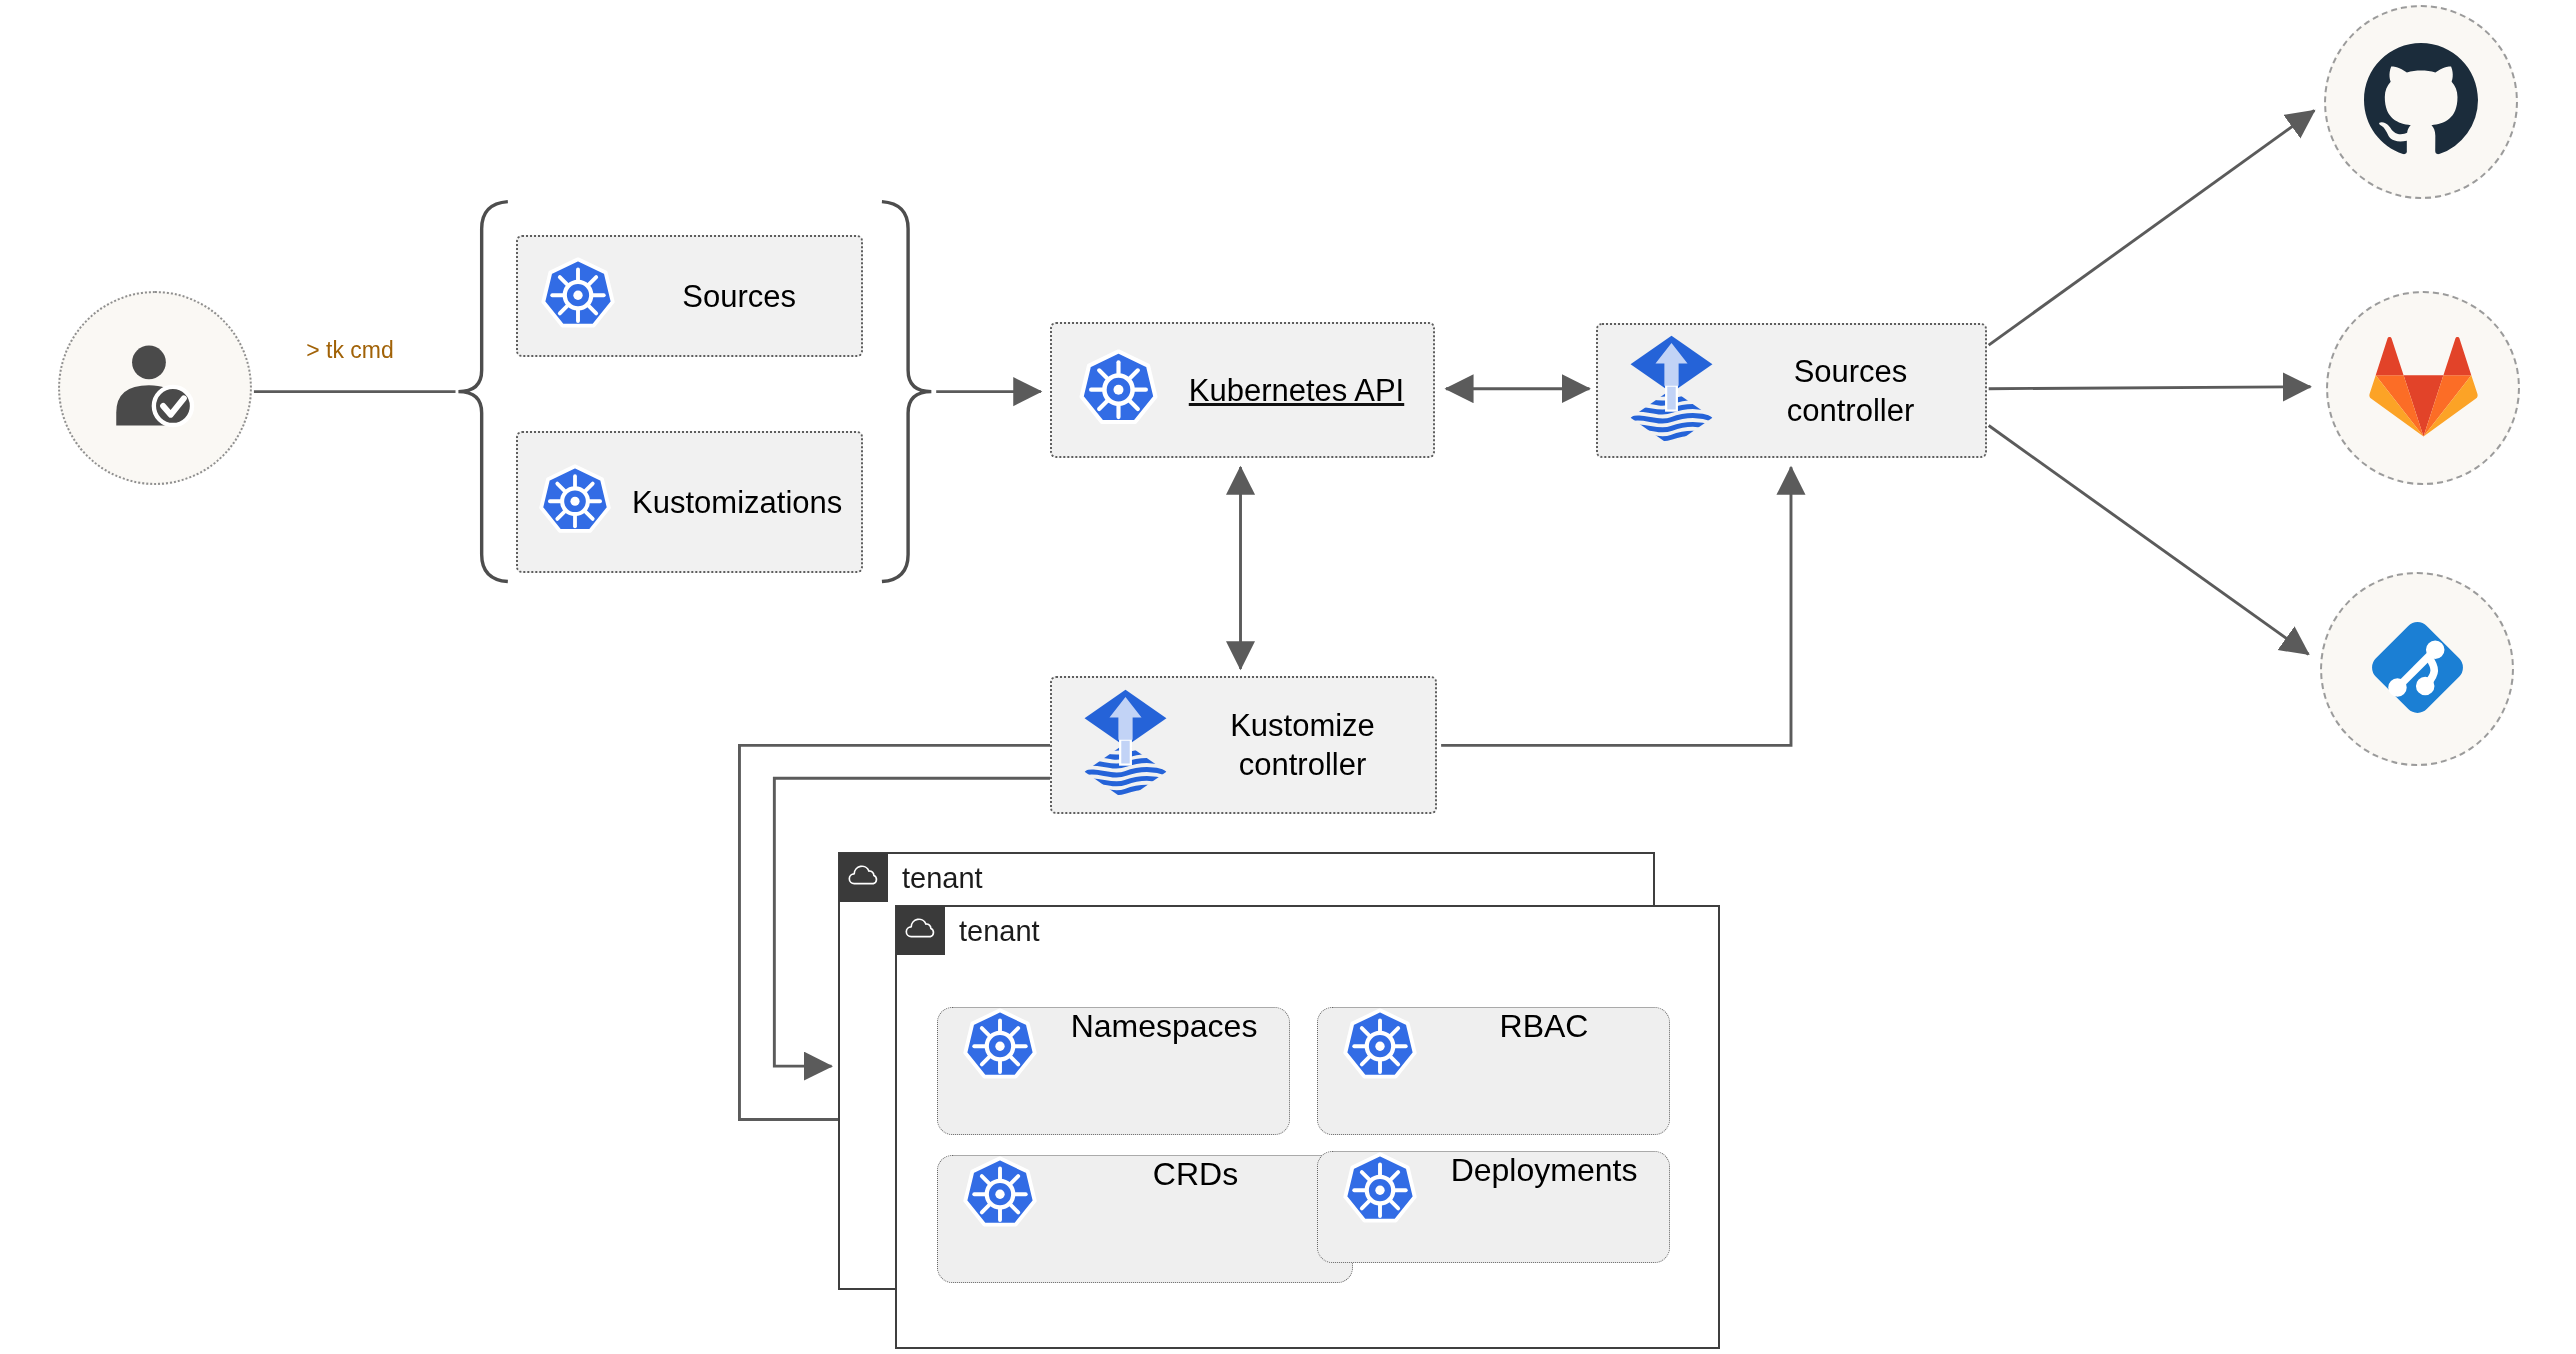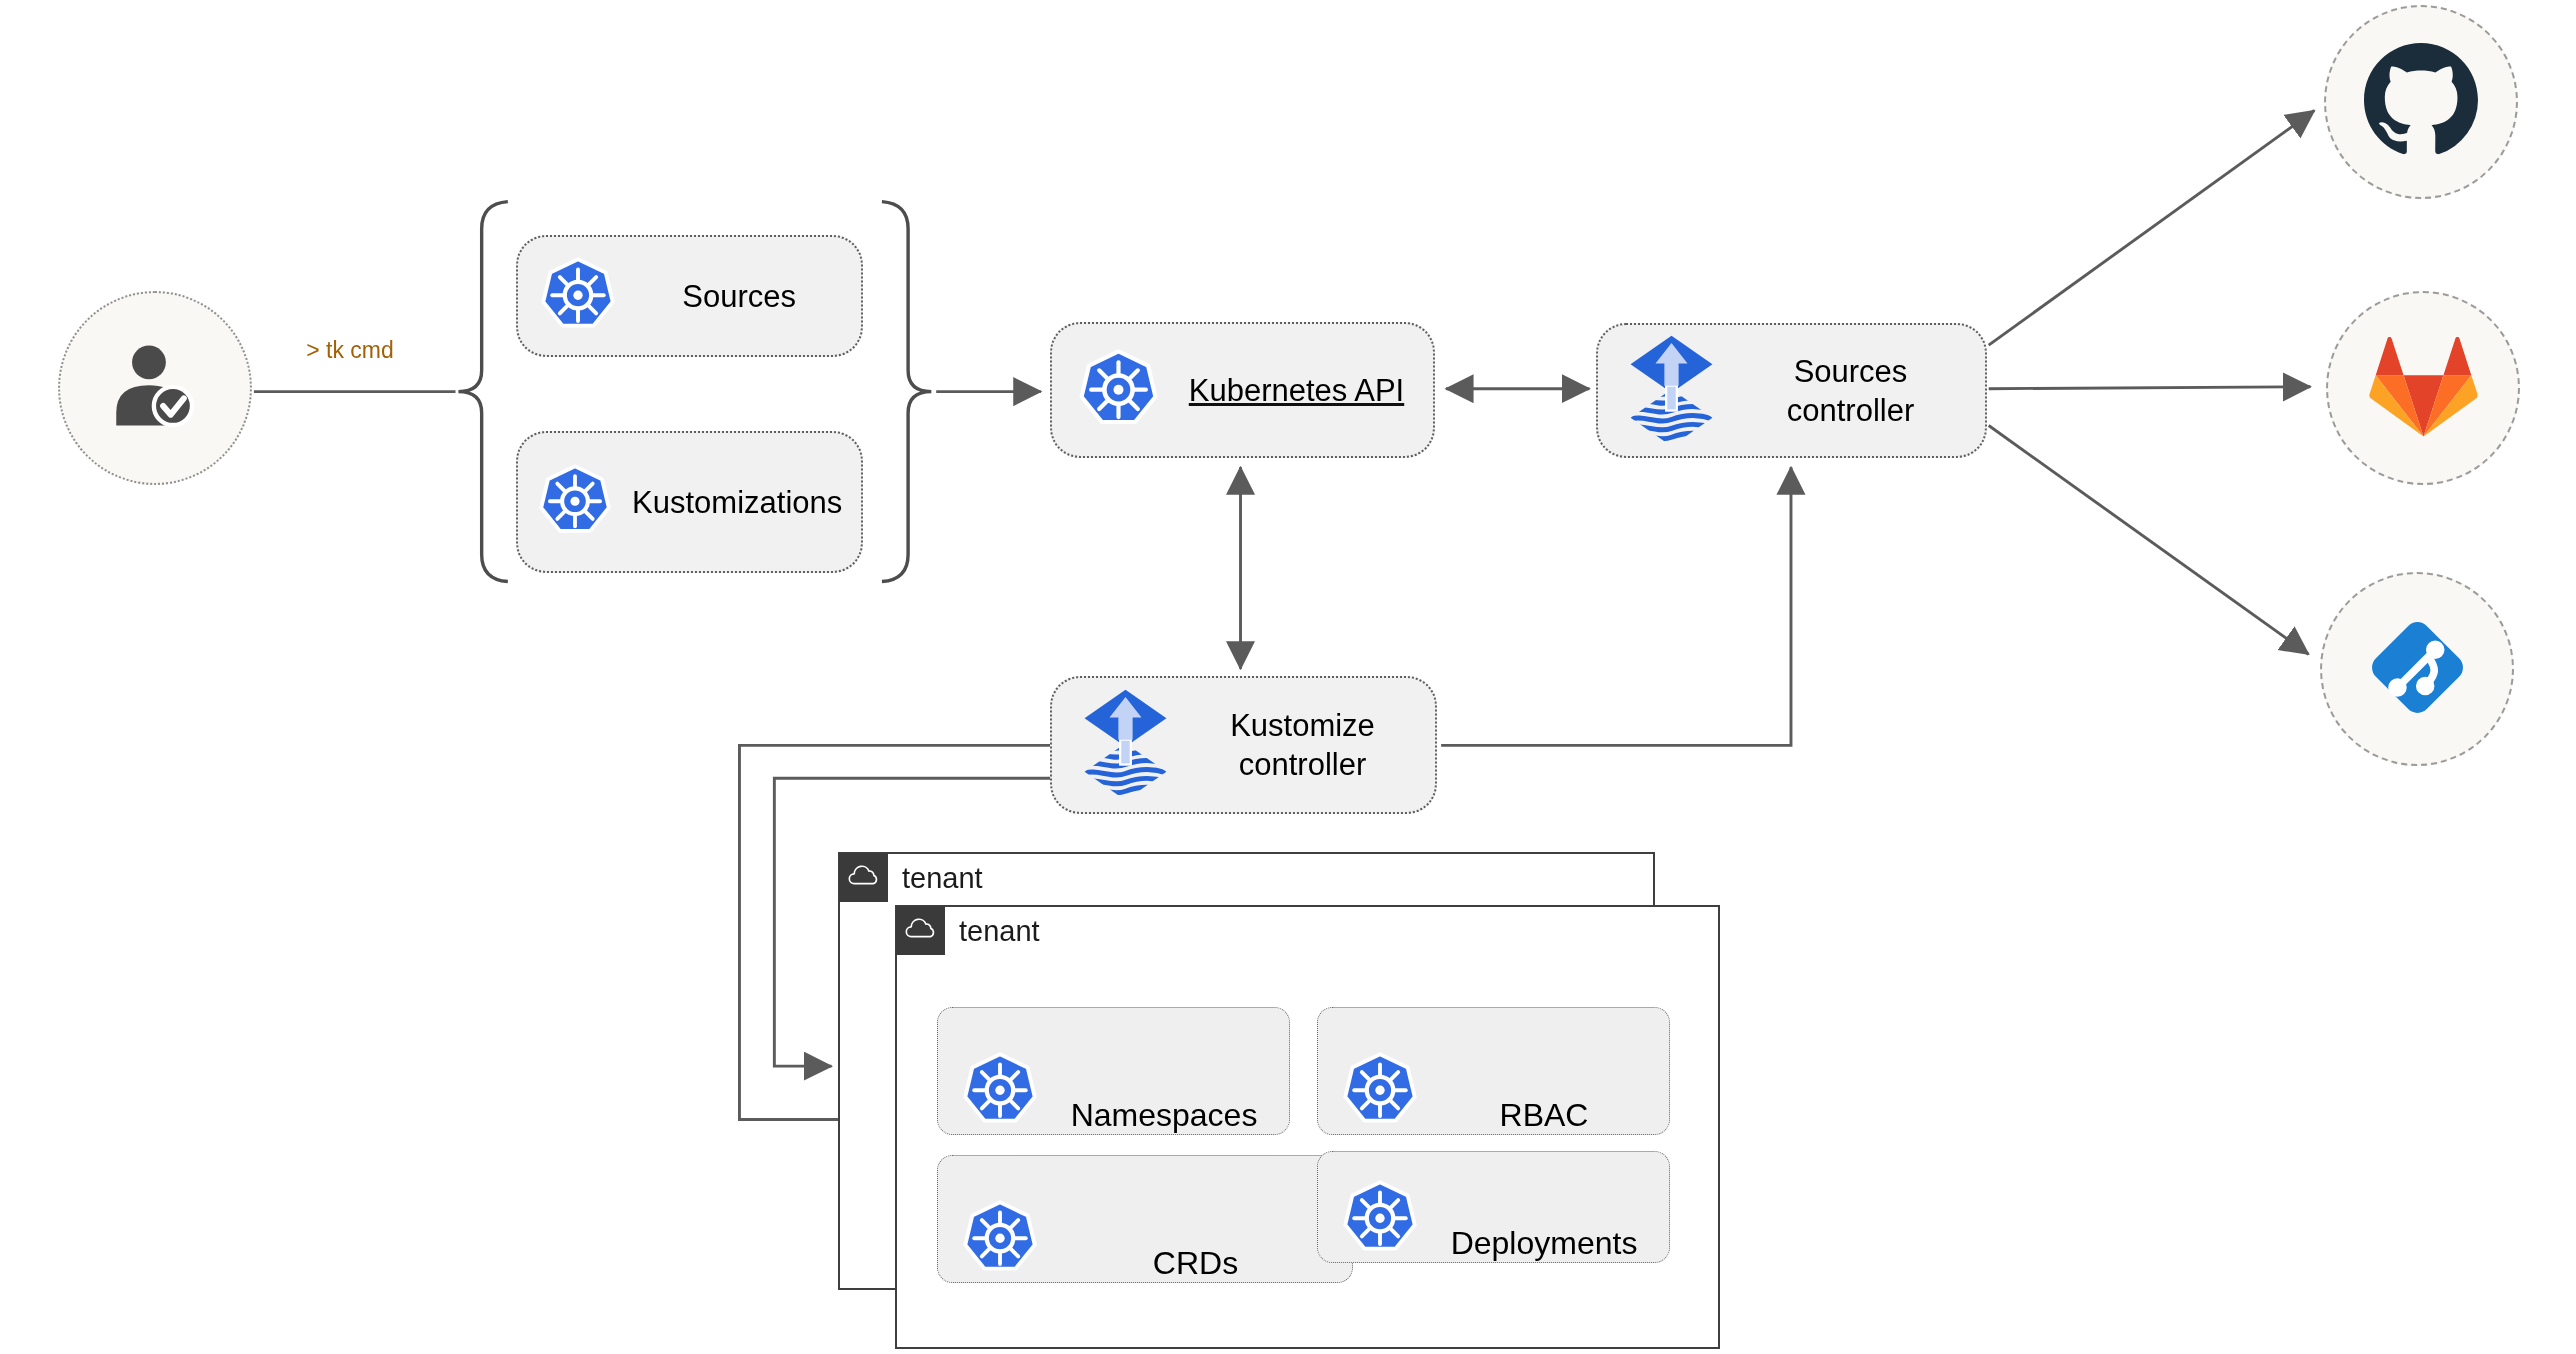--- a/index.html
+++ b/index.html
@@ -9,21 +9,21 @@
   }
   svg.connectors{position:absolute;left:0;top:0;width:2576px;height:1355px;pointer-events:none;z-index:1;}
   .conn{stroke:var(--arrow-gray,#5b5b5b);stroke-width:3;fill:none;}
   .brace{stroke:#4d4d4d;stroke-width:3.5;fill:none;}
 
   
   .node{
     position:absolute;display:flex;align-items:center;
     background:var(--node-fill,#f1f1f1);
     border:2.4px dotted var(--node-border,#5e5e5e);
-    border-radius:30px;box-sizing:border-box;z-index:4;
+    border-radius:6px;box-sizing:border-box;z-index:4;
   }
   .node .icn{flex:0 0 auto;display:flex;align-items:center;justify-content:center;}
   .node .lbl{flex:1 1 auto;text-align:center;font-size:31px;line-height:39px;color:#000;padding:0 9.7px;}
   .lbl-big{font-size:33px;}
 
   
   .actor{
     position:absolute;left:58px;top:291px;width:194px;height:194px;border-radius:50%;
     background:var(--circle-cream,#faf8f4);border:2.4px dotted #8f8f8f;box-sizing:border-box;z-index:4;
   }
@@ -36,21 +36,21 @@
     background:var(--circle-cream,#faf8f4);border:2.4px dashed #9b9b9b;box-sizing:border-box;
     display:flex;align-items:center;justify-content:center;z-index:4;
   }
 
   
   .window{position:absolute;background:#ffffff;border:2.4px solid #3f3f3f;box-sizing:border-box;}
   .window .hd{position:absolute;left:-1px;top:-1px;width:49px;height:49px;background:var(--window-dark,#3a3a3a);
     display:flex;align-items:center;justify-content:center;}
   .window .wlbl{position:absolute;left:62px;top:0;height:48px;line-height:48px;font-size:29px;color:#1c1c1c;}
   .res{
-    position:absolute;display:flex;align-items:flex-end;
+    position:absolute;display:flex;align-items:flex-start;
     background:#efefef;border:1.9px dotted #666;border-radius:15.5px;box-sizing:border-box;
   }
   .res .lbl{flex:1 1 auto;text-align:center;font-size:32px;color:#000;}
   .hidden-defs{position:absolute;width:0;height:0;overflow:hidden;}
 </style>
 </head>
 <body>
 
 <svg class="hidden-defs" aria-hidden="true">
   <defs>

